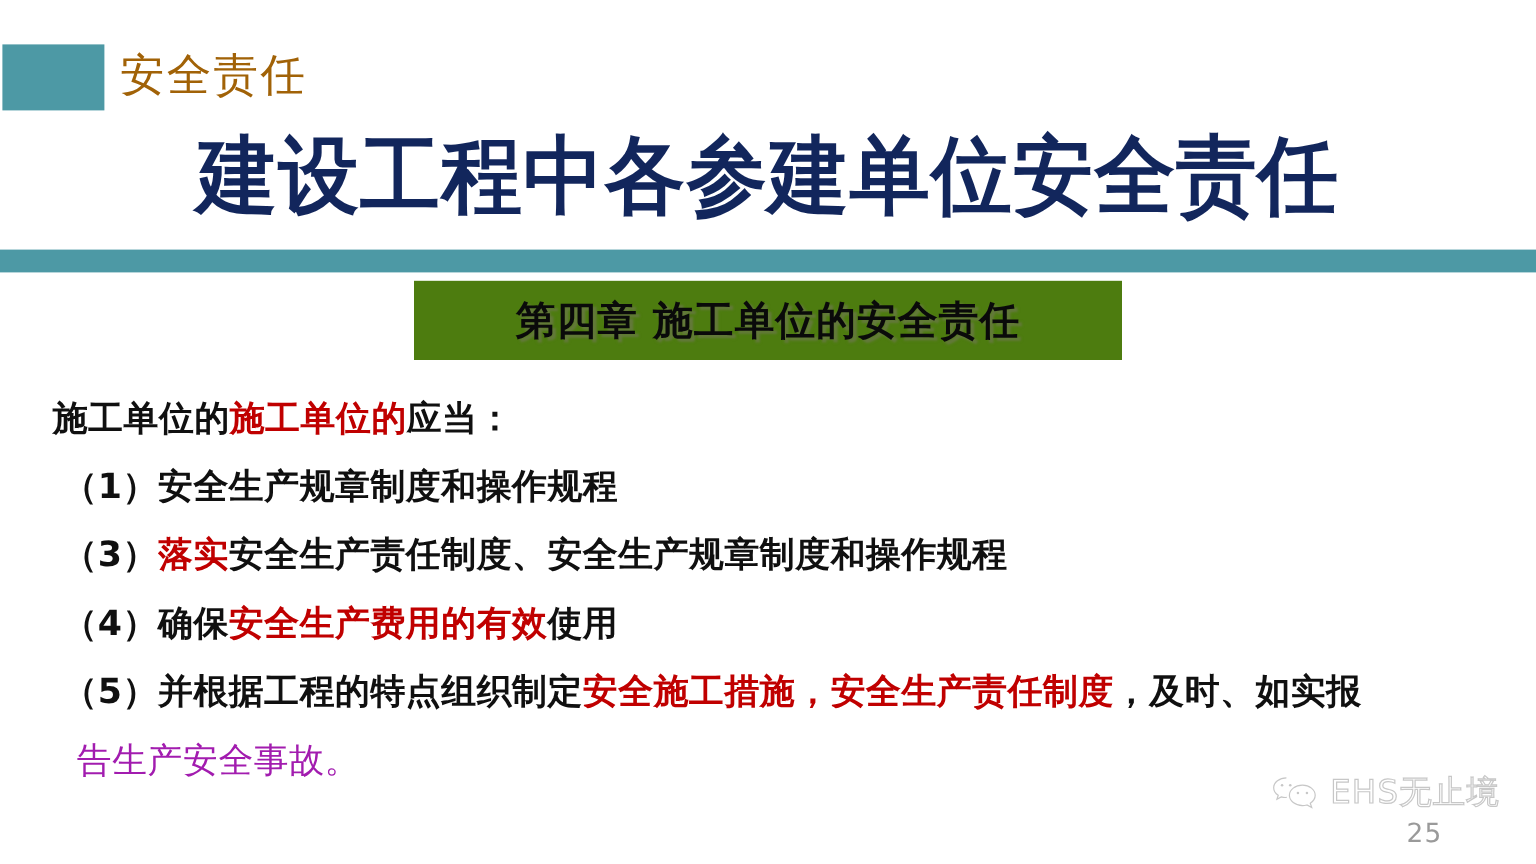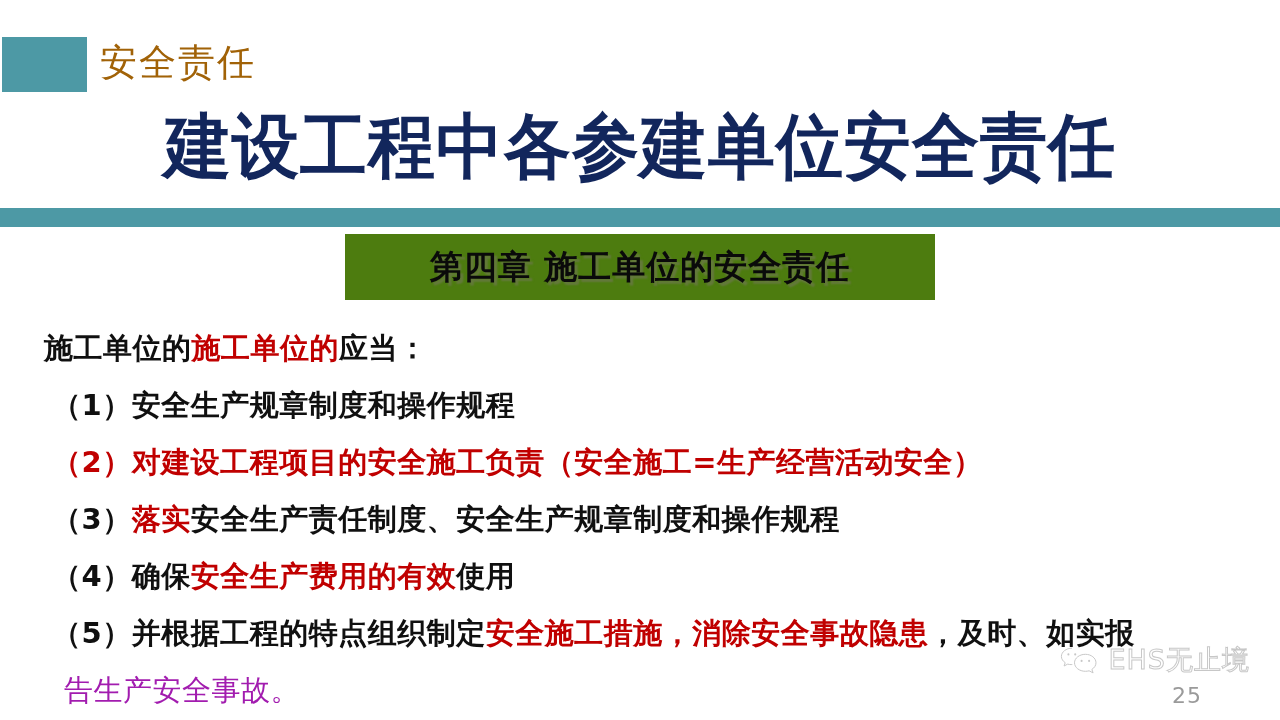--- a/index.html
+++ b/index.html
@@ -162,34 +162,31 @@
   <div class="body-block">
 
     <div class="body-line indent-0">
       <span class="blk">施工单位的</span><span class="red">施工单位的</span><span class="blk">应当：</span>
     </div>
 
     <div class="body-line indent-1">
       <span class="blk">（1）</span><span class="blk">安全生产规章制度和操作规程</span>
     </div>
 
-    <div class="body-line indent-1">
-      <span class="red">（2）</span><span class="red">对建设工程项目的安全施工负责（安全施工=生产经营活动安全）</span>
-    </div>
 
     <div class="body-line indent-1">
       <span class="blk">（3）</span><span class="red">落实</span><span class="blk">安全生产责任制度、安全生产规章制度和操作规程</span>
     </div>
 
     <div class="body-line indent-1">
       <span class="blk">（4）</span><span class="blk">确保</span><span class="red">安全生产费用的有效</span><span class="blk">使用</span>
     </div>
 
     <div class="body-line indent-1">
-      <span class="blk">（5）</span><span class="blk">并根据工程的特点组织制定</span><span class="red">安全施工措施，消除安全事故隐患</span><span class="blk">，及时、如实报</span>
+      <span class="blk">（5）</span><span class="blk">并根据工程的特点组织制定</span><span class="red">安全施工措施，安全生产责任制度</span><span class="blk">，及时、如实报</span>
     </div>
 
     <div class="line-tail">告生产安全事故。</div>
 
   </div>
 
   <div class="watermark">
     <span>
       <svg class="wm-icon" viewBox="0 0 42 30" fill="none" stroke="#9a9a9a" stroke-width="1">
         <path d="M14 3.2C8.2 3.2 3.4 6.9 3.4 11.4c0 2.5 1.5 4.8 3.8 6.3l-1.1 3.3 3.6-1.9c1.1 .3 2.2 .5 3.4 .5 .4 0 .8 0 1.2 -.05"></path>

